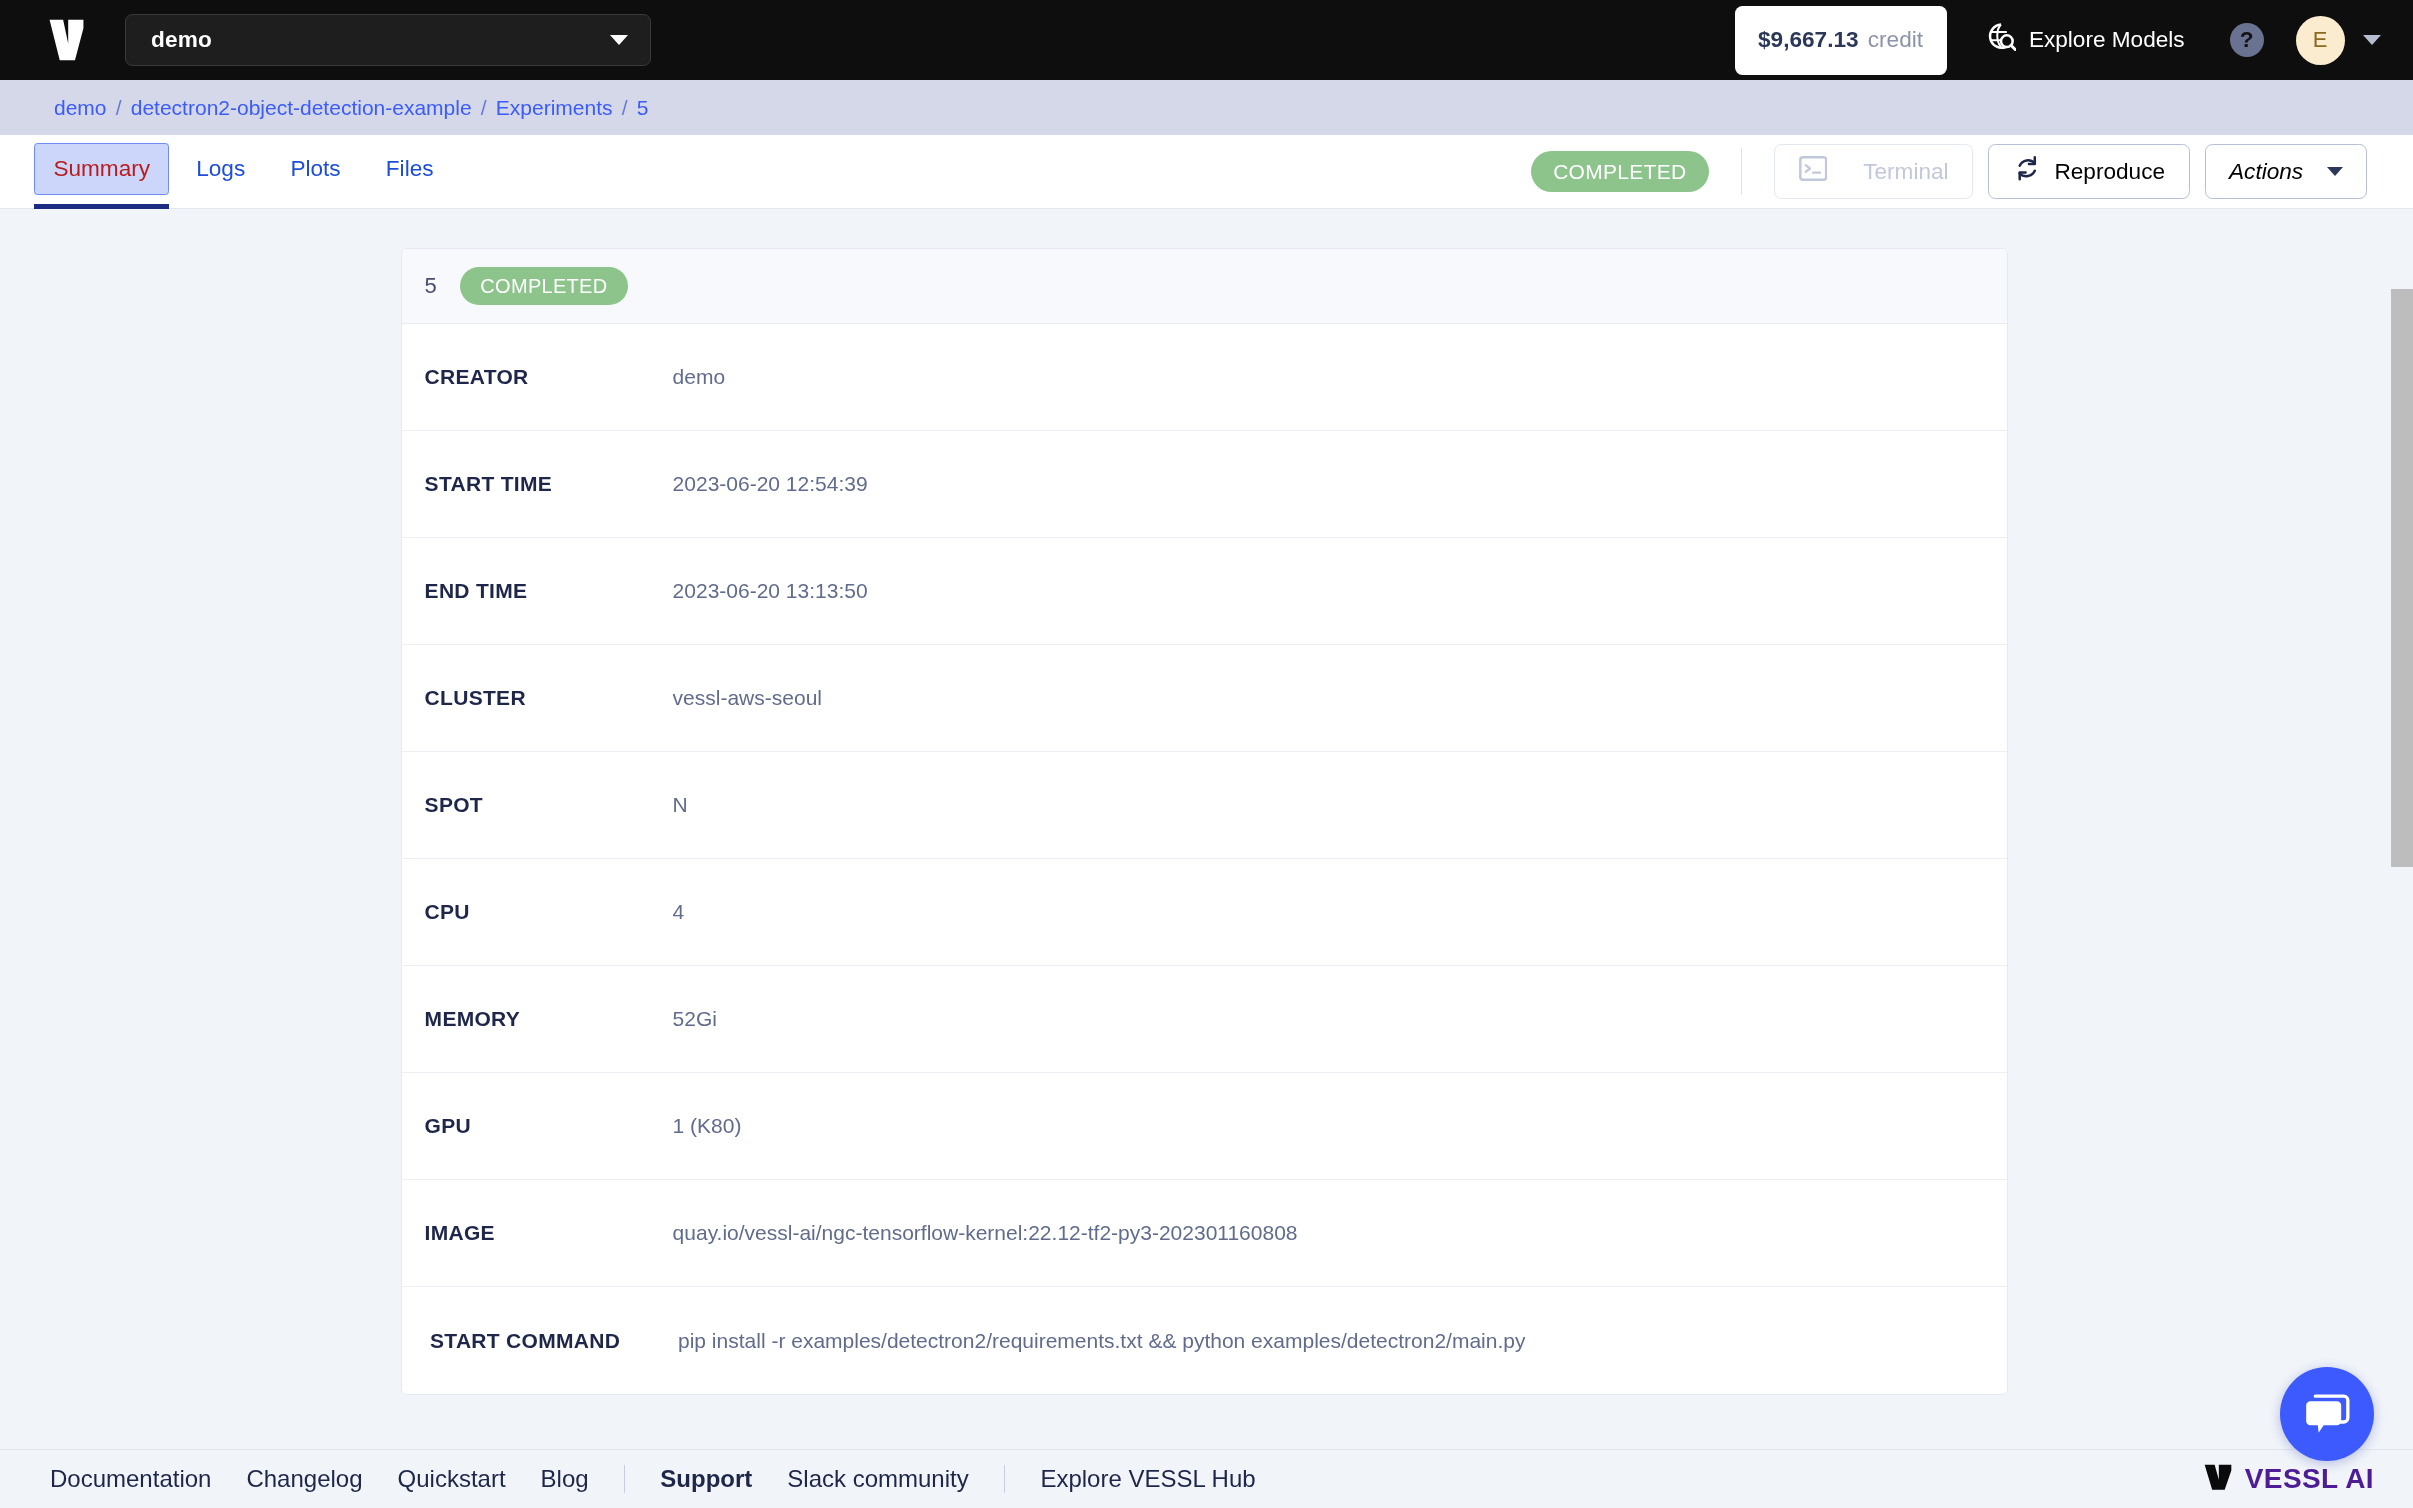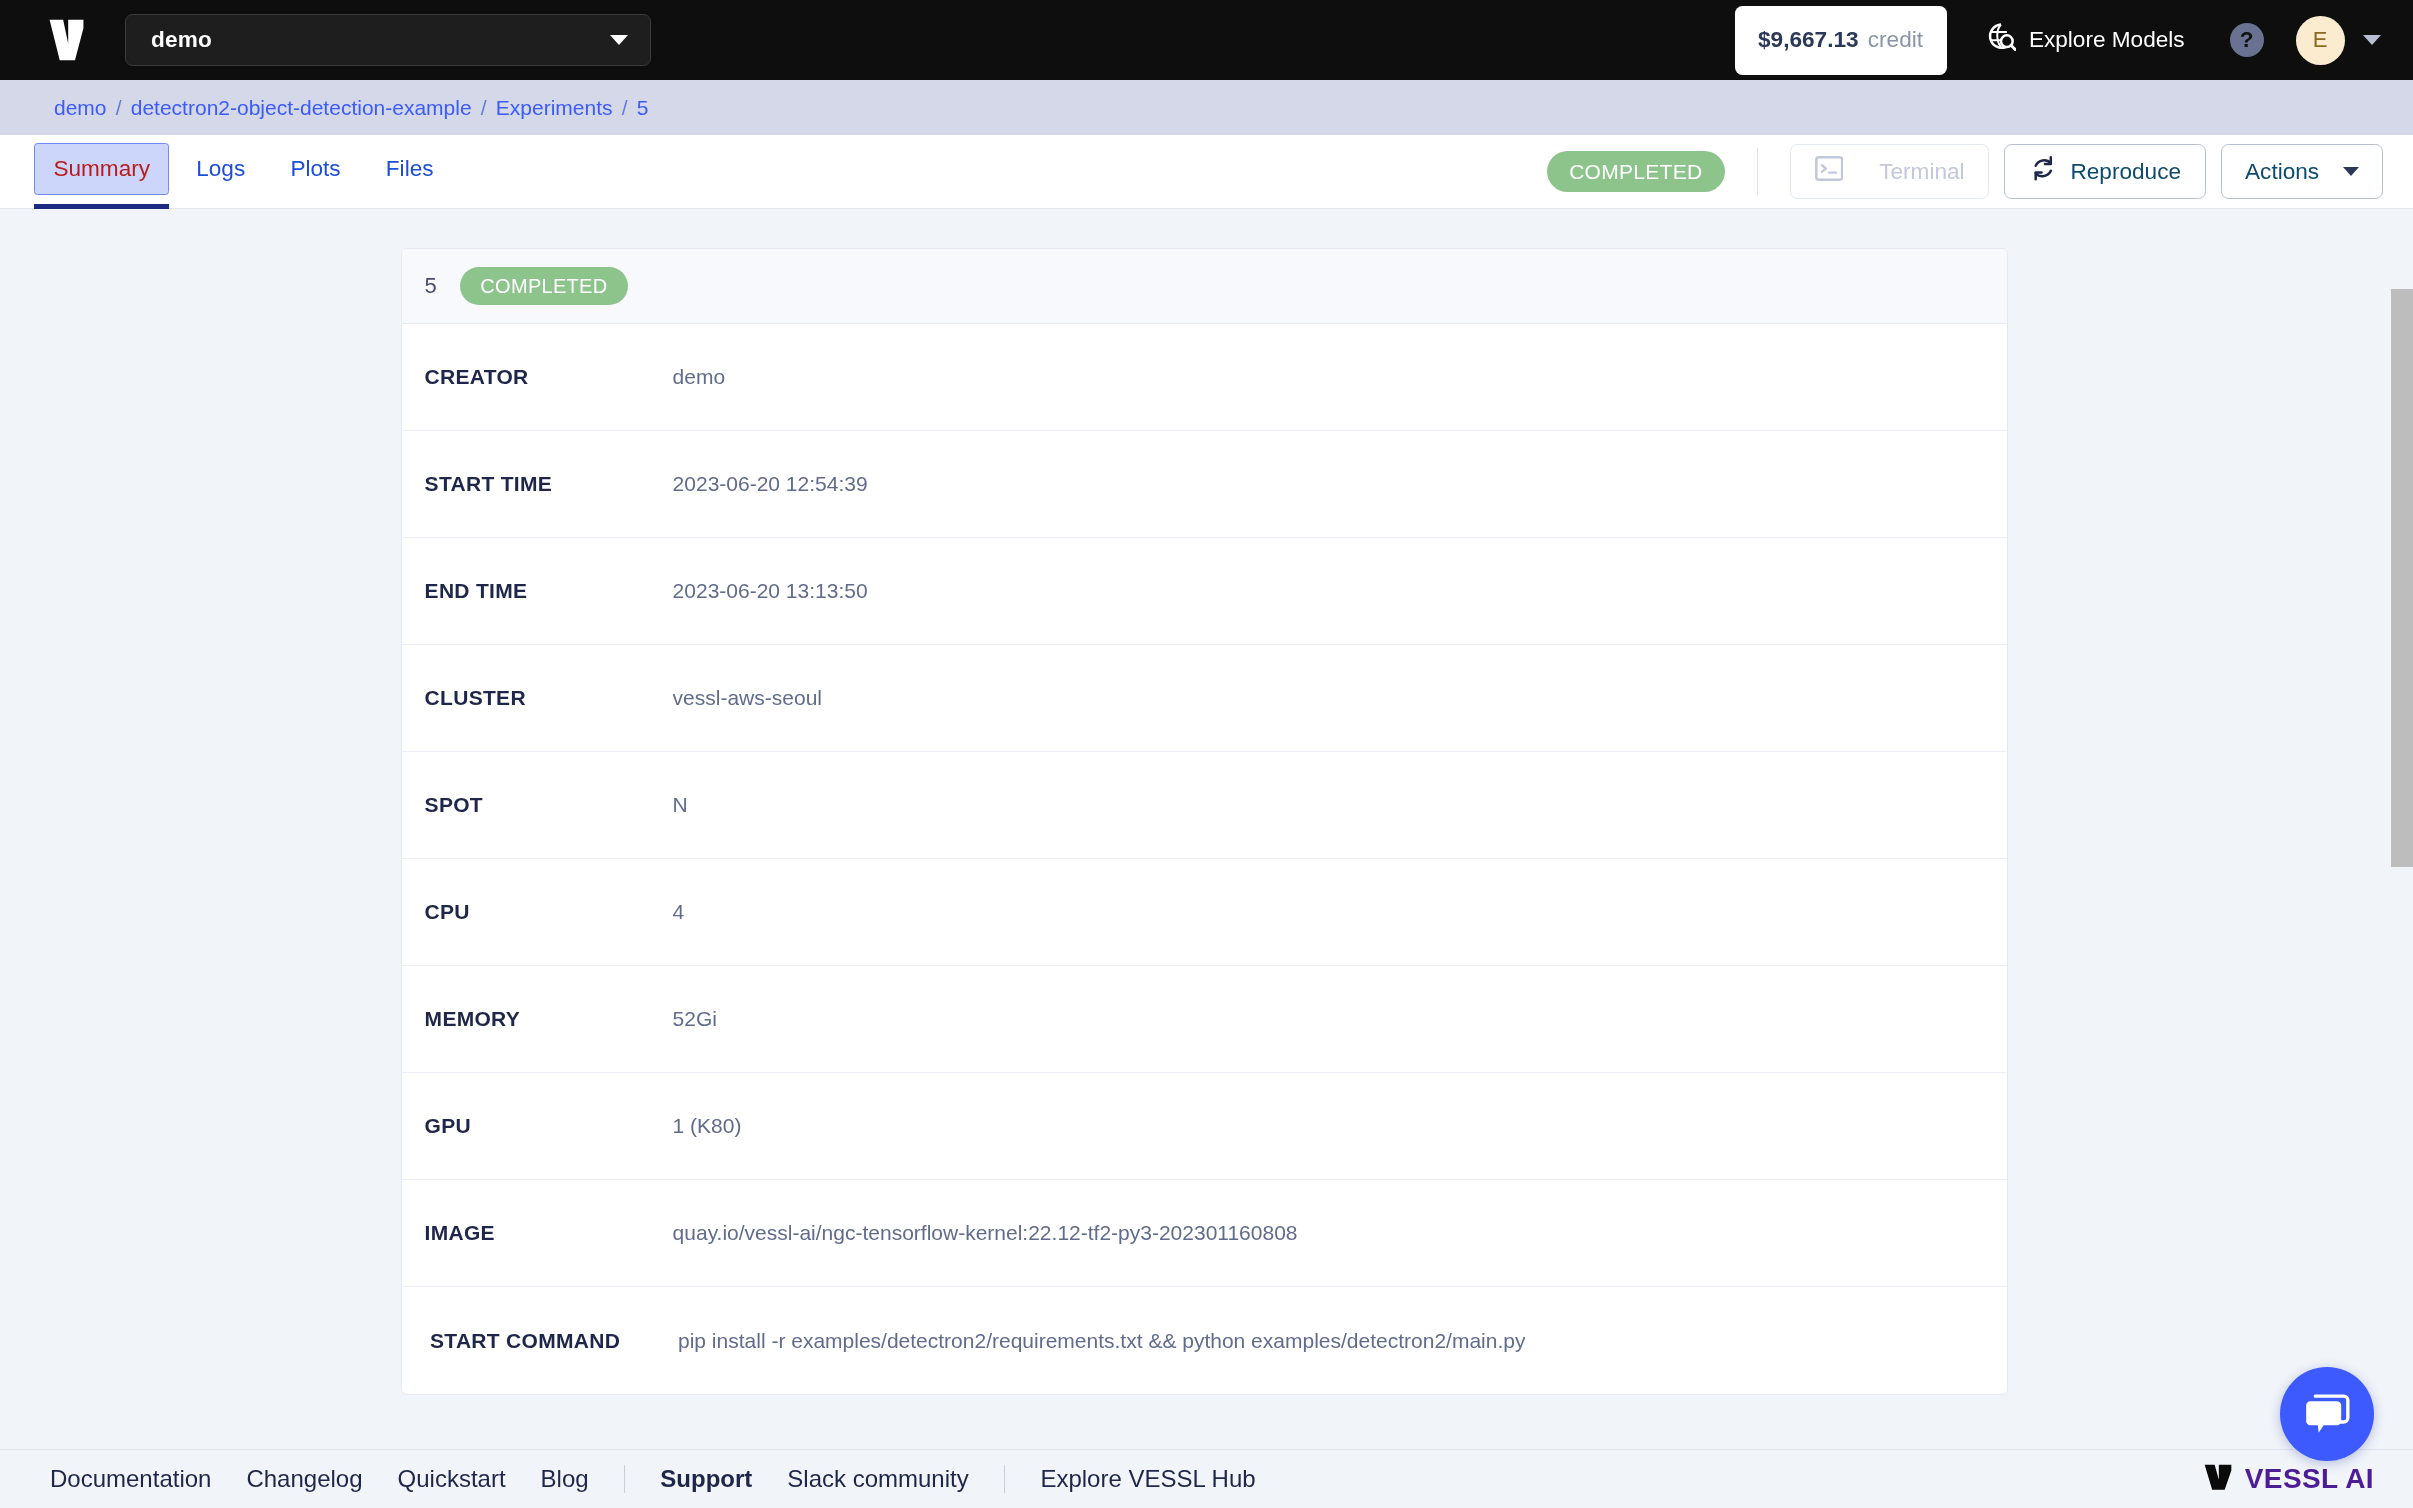--- a/index.html
+++ b/index.html
@@ -204,26 +204,26 @@
   .tb-btn {
     height: 55px;
     border: 0.8px solid #ced5e4;
     border-radius: 7.5px;
     background: #ffffff;
     display: flex;
     align-items: center;
     gap: 13.4px;
     padding: 0 23.5px;
     font-size: 22.6px;
-    color: #0c4a6e;
+    color: #000000;
     cursor: pointer;
     margin-right: 15px;
     white-space: nowrap;
   }
-  .tb-btn:last-child { margin-right: 0; }
+  .tb-btn:last-child { margin-right: 16px; font-style: italic; }
   .tb-btn.disabled {
     color: #c2c8db;
     border-color: #e3e7f0;
     cursor: default;
     gap: 36px;
   }
   .tb-btn.strong { border-color: #b6bfd4; }
   .tb-caret {
     width: 0; height: 0;
     border-left: 8.4px solid transparent;

